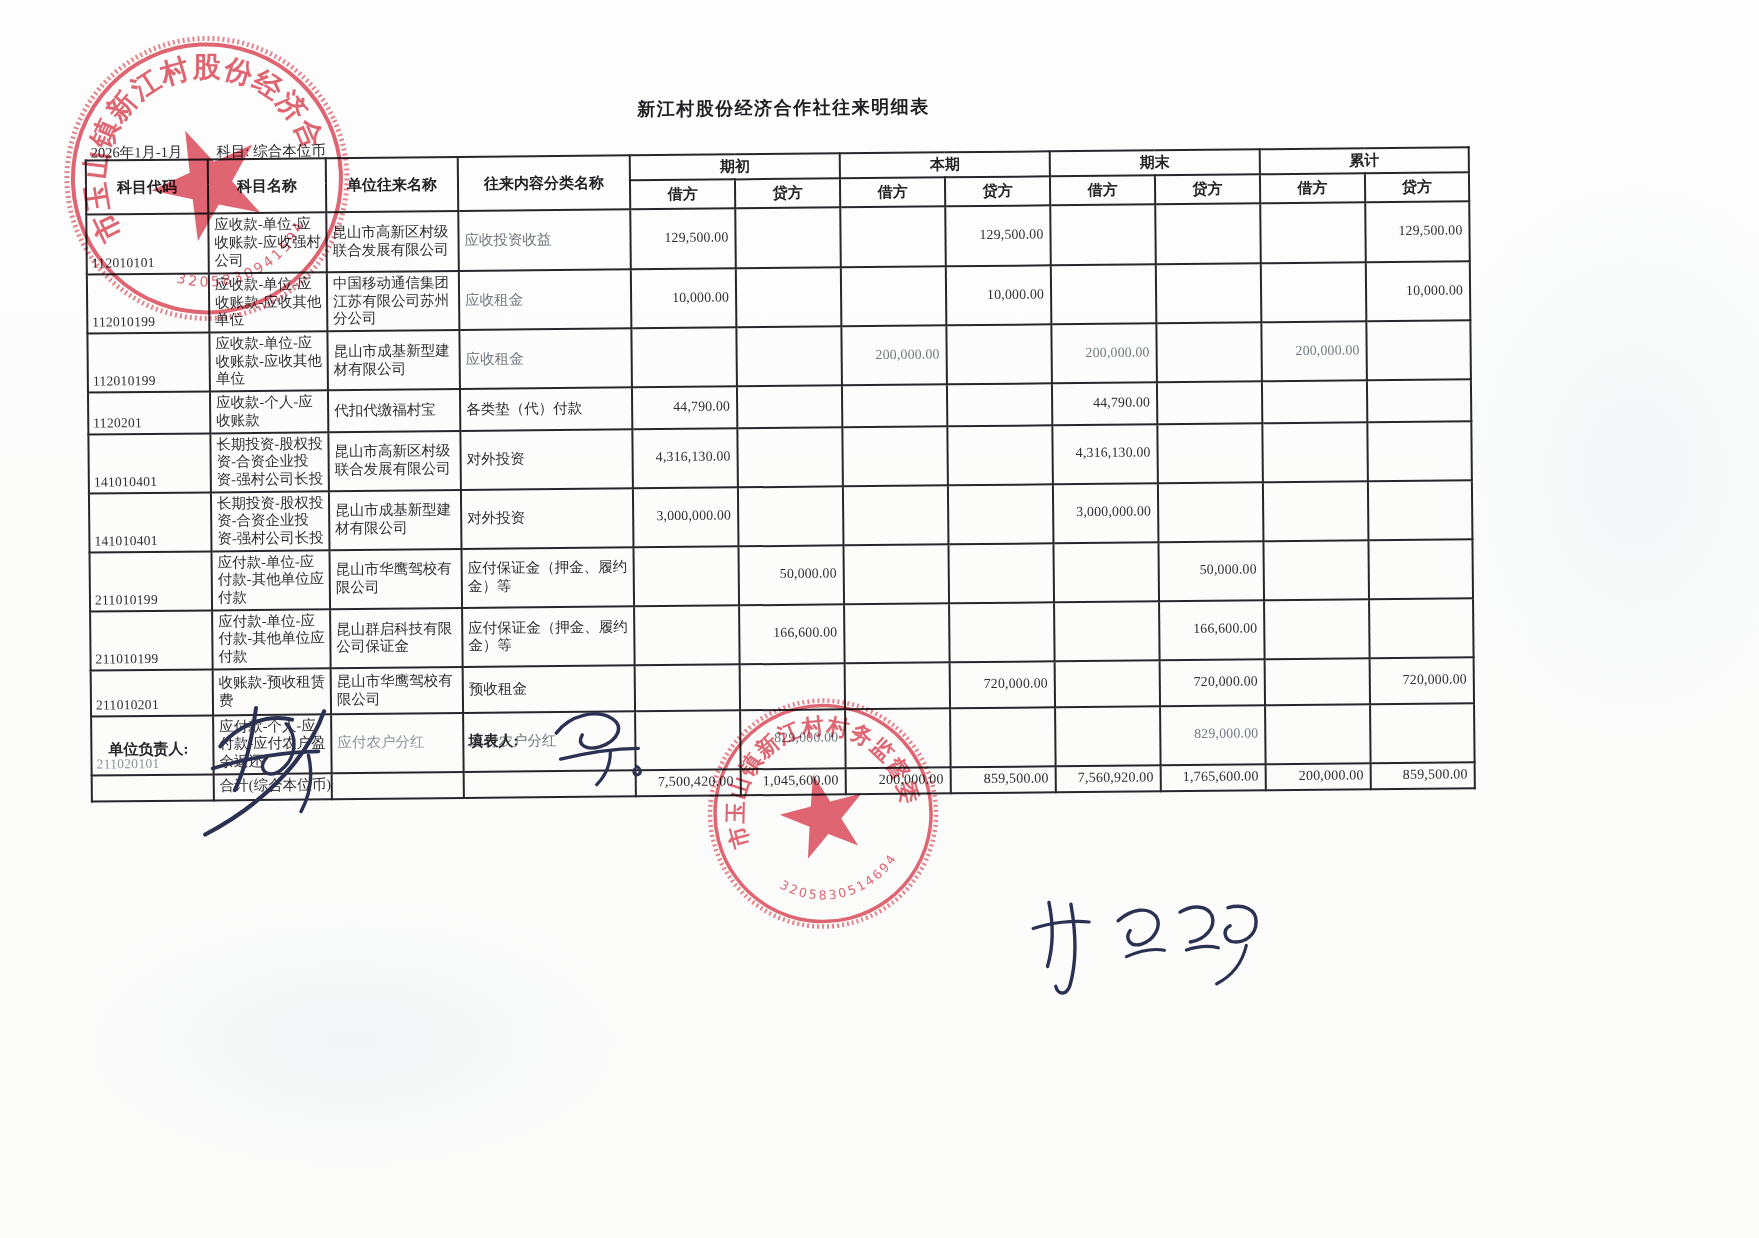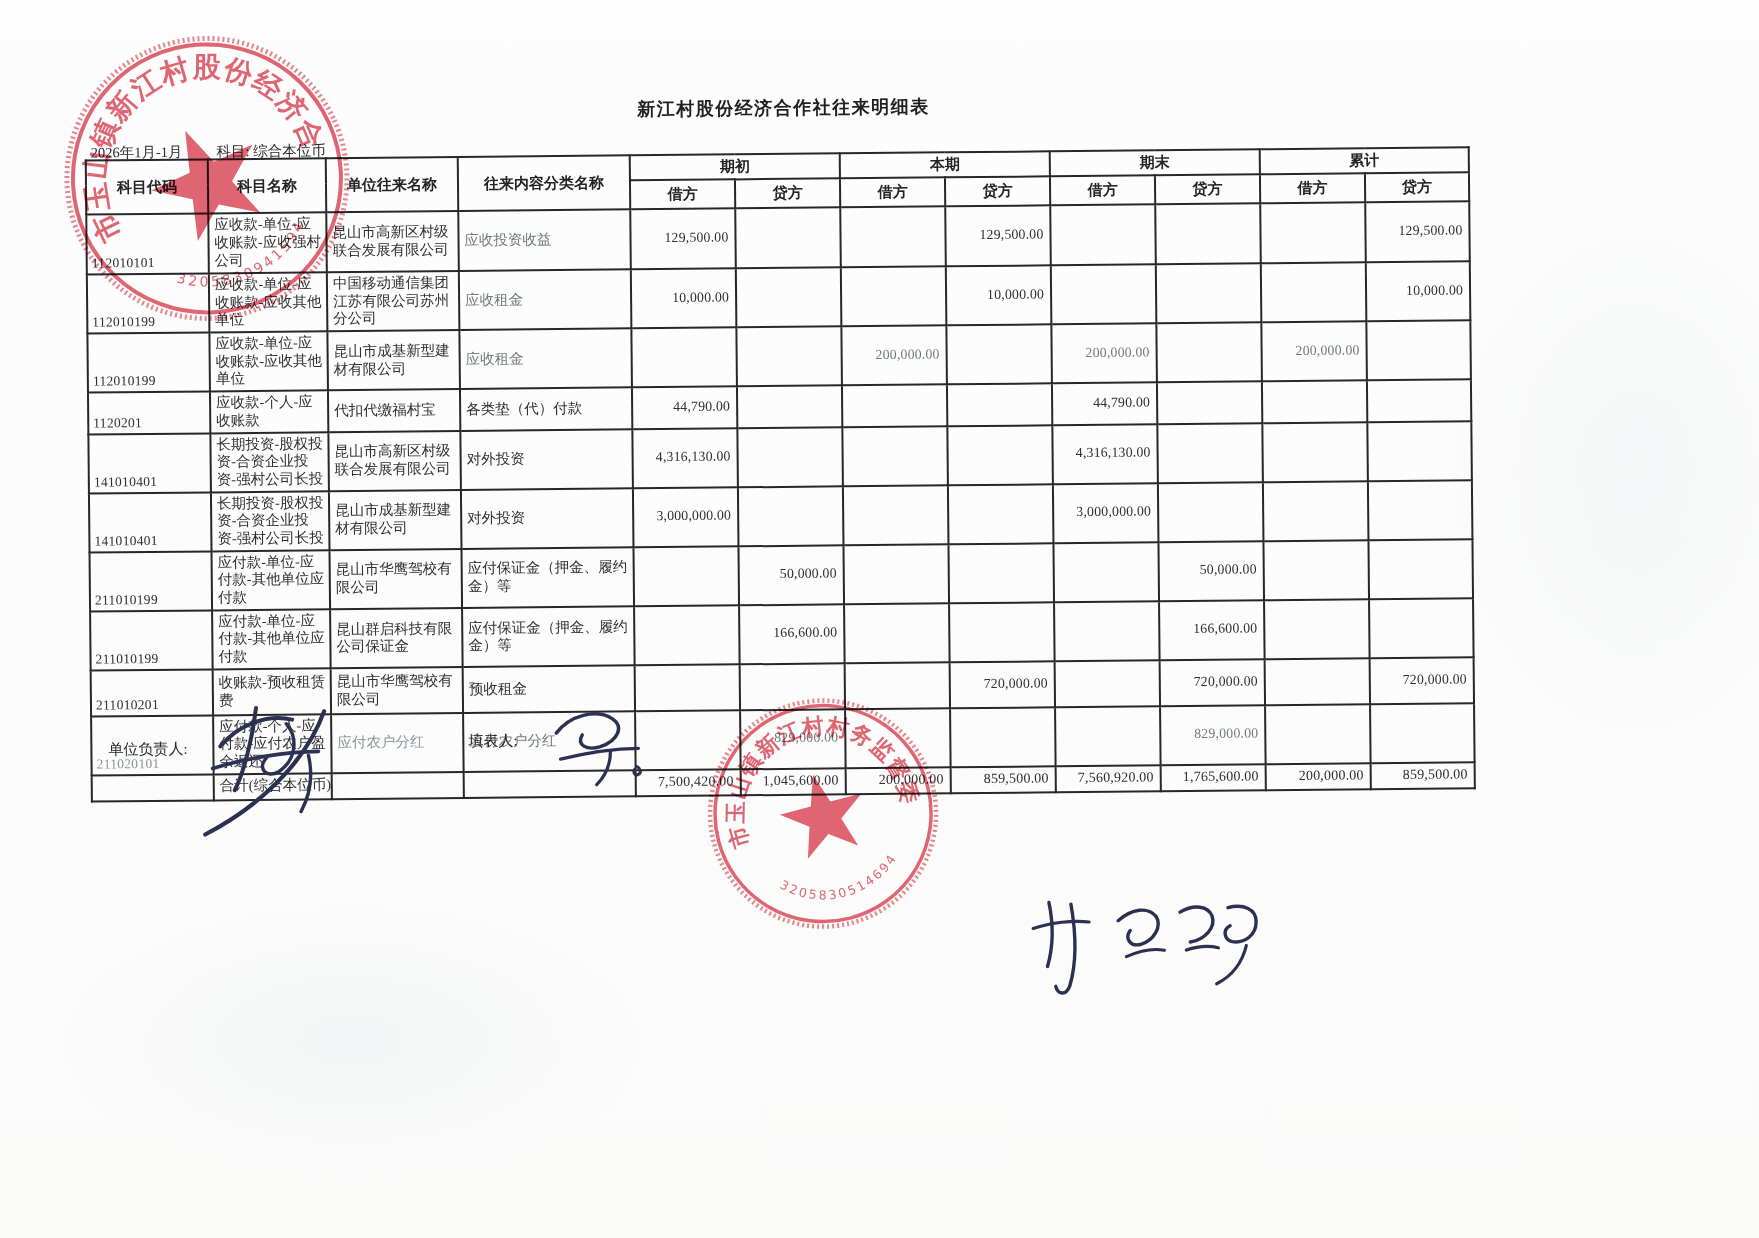--- a/index.html
+++ b/index.html
@@ -34,21 +34,21 @@
   .ledger thead tr.grp th { height:21px; }
   .ledger thead tr.sub th { height:25px; }
   td.code { vertical-align:bottom; text-align:left; font-size:13.5px; padding:1px 2px 2px 4px; letter-spacing:.3px; }
   td.txt  { vertical-align:middle; text-align:left; font-size:14.5px; line-height:1.22; padding:2px 3px 2px 5px; }
   td.num  { vertical-align:middle; text-align:right; font-size:13.8px; padding:2px 6px 4px 2px; letter-spacing:.2px; white-space:nowrap; }
   tr.total td { font-size:14px; height:18px; }
   tr.total td.txt { white-space:nowrap; overflow:visible; font-size:14.5px; padding-top:0; padding-bottom:1px; }
   .muted  { color:#72787f; }
   .muted2 { color:#8e949b; }
 
-  .foot-label { position:absolute; font-size:15px; font-weight:normal; color:#26262b; }
+  .foot-label { position:absolute; font-size:15px; font-weight:bold; color:#26262b; }
   .sig-svg, .stamp { position:absolute; }
   .stamp { mix-blend-mode:multiply; opacity:.85; }
   .sig-svg path { fill:none; stroke:#2b3152; stroke-linecap:round; stroke-linejoin:round; }
 </style>
 </head>
 <body>
 
 <div class="scan-bg"></div>
 
 <div class="sheet">

